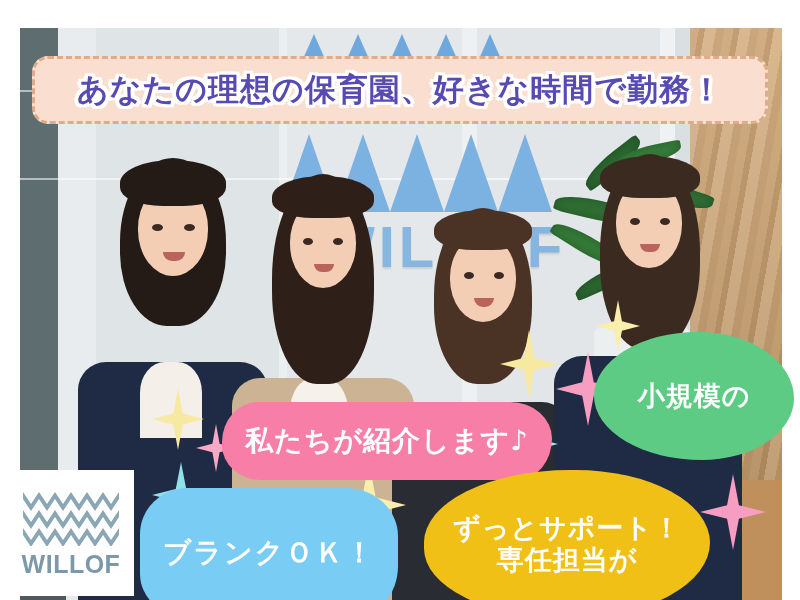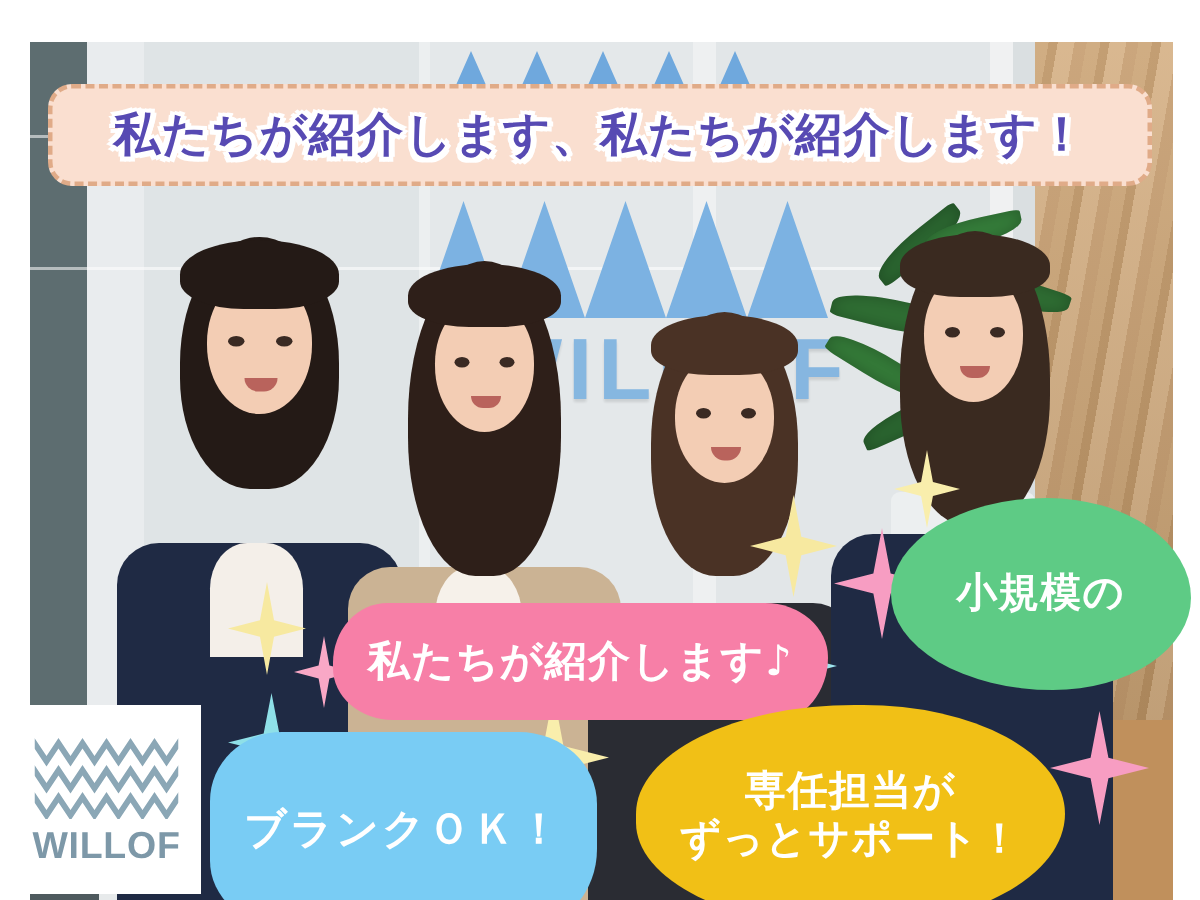--- a/index.html
+++ b/index.html
@@ -171,26 +171,26 @@
 
   <div class="bub bub-pink">
     <span>私たちが紹介します♪</span>
   </div>
 
   <div class="bub bub-blue">
     <span>ブランクＯＫ！</span>
   </div>
 
   <div class="bub bub-yellow">
+    <span>ずっとサポート！</span>
     <span>専任担当が</span>
-    <span>ずっとサポート！</span>
   </div>
 
   <div class="banner">
-    <div class="banner-txt">私たちが紹介します、私たちが紹介します！</div>
+    <div class="banner-txt">あなたの理想の保育園、好きな時間で勤務！</div>
   </div>
 
   <div class="logocard">
     <svg class="logo-zigs" viewBox="0 0 96 58">
       <polygon points="0,4 8,16 16,4 24,16 32,4 40,16 48,4 56,16 64,4 72,16 80,4 88,16 96,4 96,11 88,23 80,11 72,23 64,11 56,23 48,11 40,23 32,11 24,23 16,11 8,23 0,11" fill="#8ba7b6"></polygon>
       <polygon points="0,22 8,34 16,22 24,34 32,22 40,34 48,22 56,34 64,22 72,34 80,22 88,34 96,22 96,29 88,41 80,29 72,41 64,29 56,41 48,29 40,41 32,29 24,41 16,29 8,41 0,29" fill="#8ba7b6"></polygon>
       <polygon points="0,40 8,52 16,40 24,52 32,40 40,52 48,40 56,52 64,40 72,52 80,40 88,52 96,40 96,47 88,59 80,47 72,59 64,47 56,59 48,47 40,59 32,47 24,59 16,47 8,59 0,47" fill="#8ba7b6"></polygon>
     </svg>
     <div class="logo-word">WILLOF</div>
   </div>

